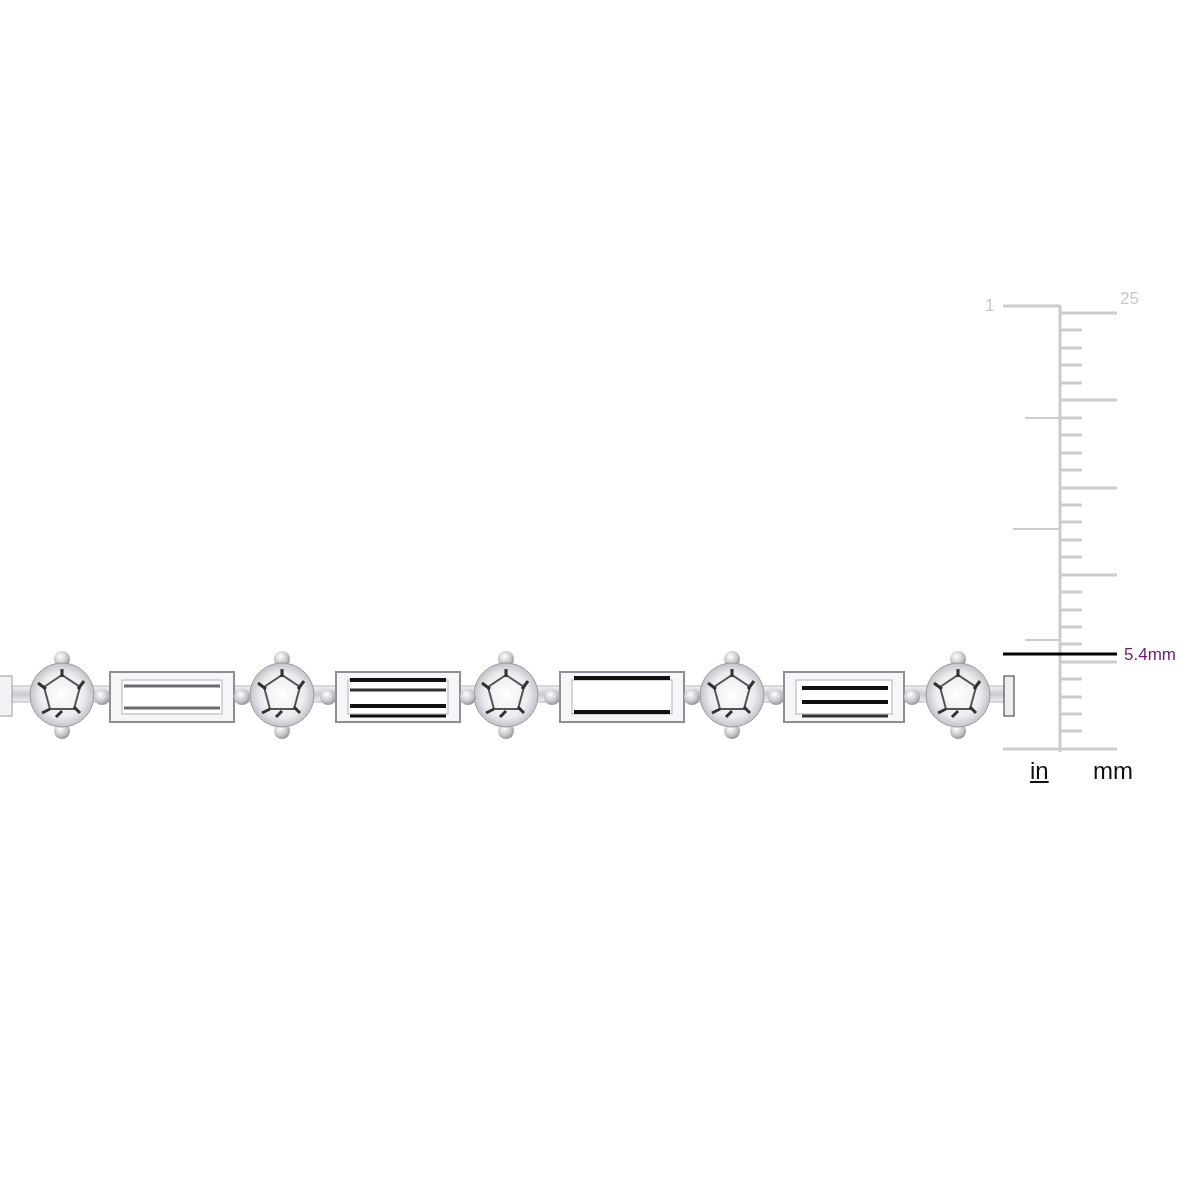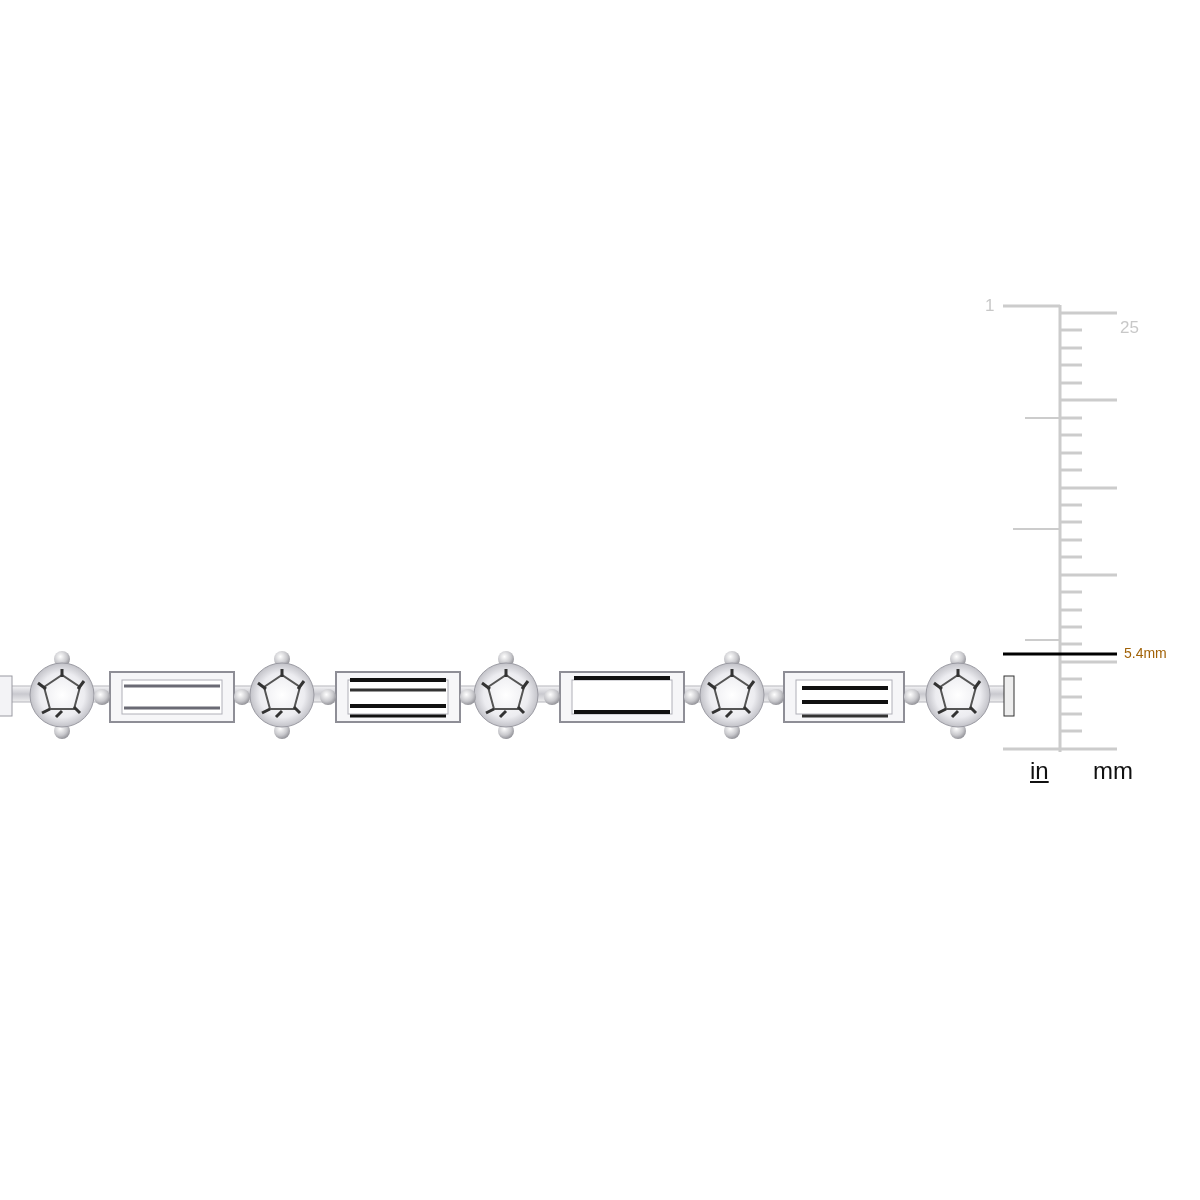--- a/index.html
+++ b/index.html
@@ -2,21 +2,21 @@
 <html><head>
 <meta charset="utf-8">
 <style>
   html,body{margin:0;padding:0;background:#fff;}
   body{width:1200px;height:1200px;position:relative;overflow:hidden;font-family:"Liberation Sans",sans-serif;}
   .stage{position:absolute;left:0;top:0;width:1200px;height:1200px;background:#fff;}
   .bracelet{position:absolute;left:0;top:640px;width:1020px;height:110px;}
   .ruler{position:absolute;left:0;top:0;width:1200px;height:1200px;pointer-events:none;}
   .ruler-label{position:absolute;color:#c8c8c8;font-size:17px;}
   .unit{position:absolute;color:#111;font-size:24px;}
-  .meas{position:absolute;color:#a16207;font-size:14px;}
+  .meas{position:absolute;color:#701a75;font-size:17px;}
 </style>
 </head>
 <body>
 
 <div class="stage">
 
   <svg class="bracelet" viewBox="0 640 1020 110" width="1020" height="110">
     <defs>
       <linearGradient id="metal" x1="0" y1="0" x2="0" y2="1">
         <stop offset="0" stop-color="#f4f4f6"></stop>
@@ -151,17 +151,17 @@
       <line x1="1060" y1="644" x2="1082" y2="644"></line>
       <line x1="1060" y1="679" x2="1082" y2="679"></line>
       <line x1="1060" y1="697" x2="1082" y2="697"></line>
       <line x1="1060" y1="714" x2="1082" y2="714"></line>
       <line x1="1060" y1="731" x2="1082" y2="731"></line>
     </g>
     <line x1="1003" y1="654" x2="1117" y2="654" stroke="#000" stroke-width="3"></line>
   </svg>
 
   <span class="ruler-label" style="left:985px;top:296px;">1</span>
-  <span class="ruler-label" style="left:1120px;top:318px;">25</span>
+  <span class="ruler-label" style="left:1120px;top:289px;">25</span>
   <span class="meas" style="left:1124px;top:645px;">5.4mm</span>
   <span class="unit" style="left:1030px;top:757px;text-decoration:underline;">in</span>
   <span class="unit" style="left:1093px;top:757px;">mm</span>
 </div>
 
 </body></html>

